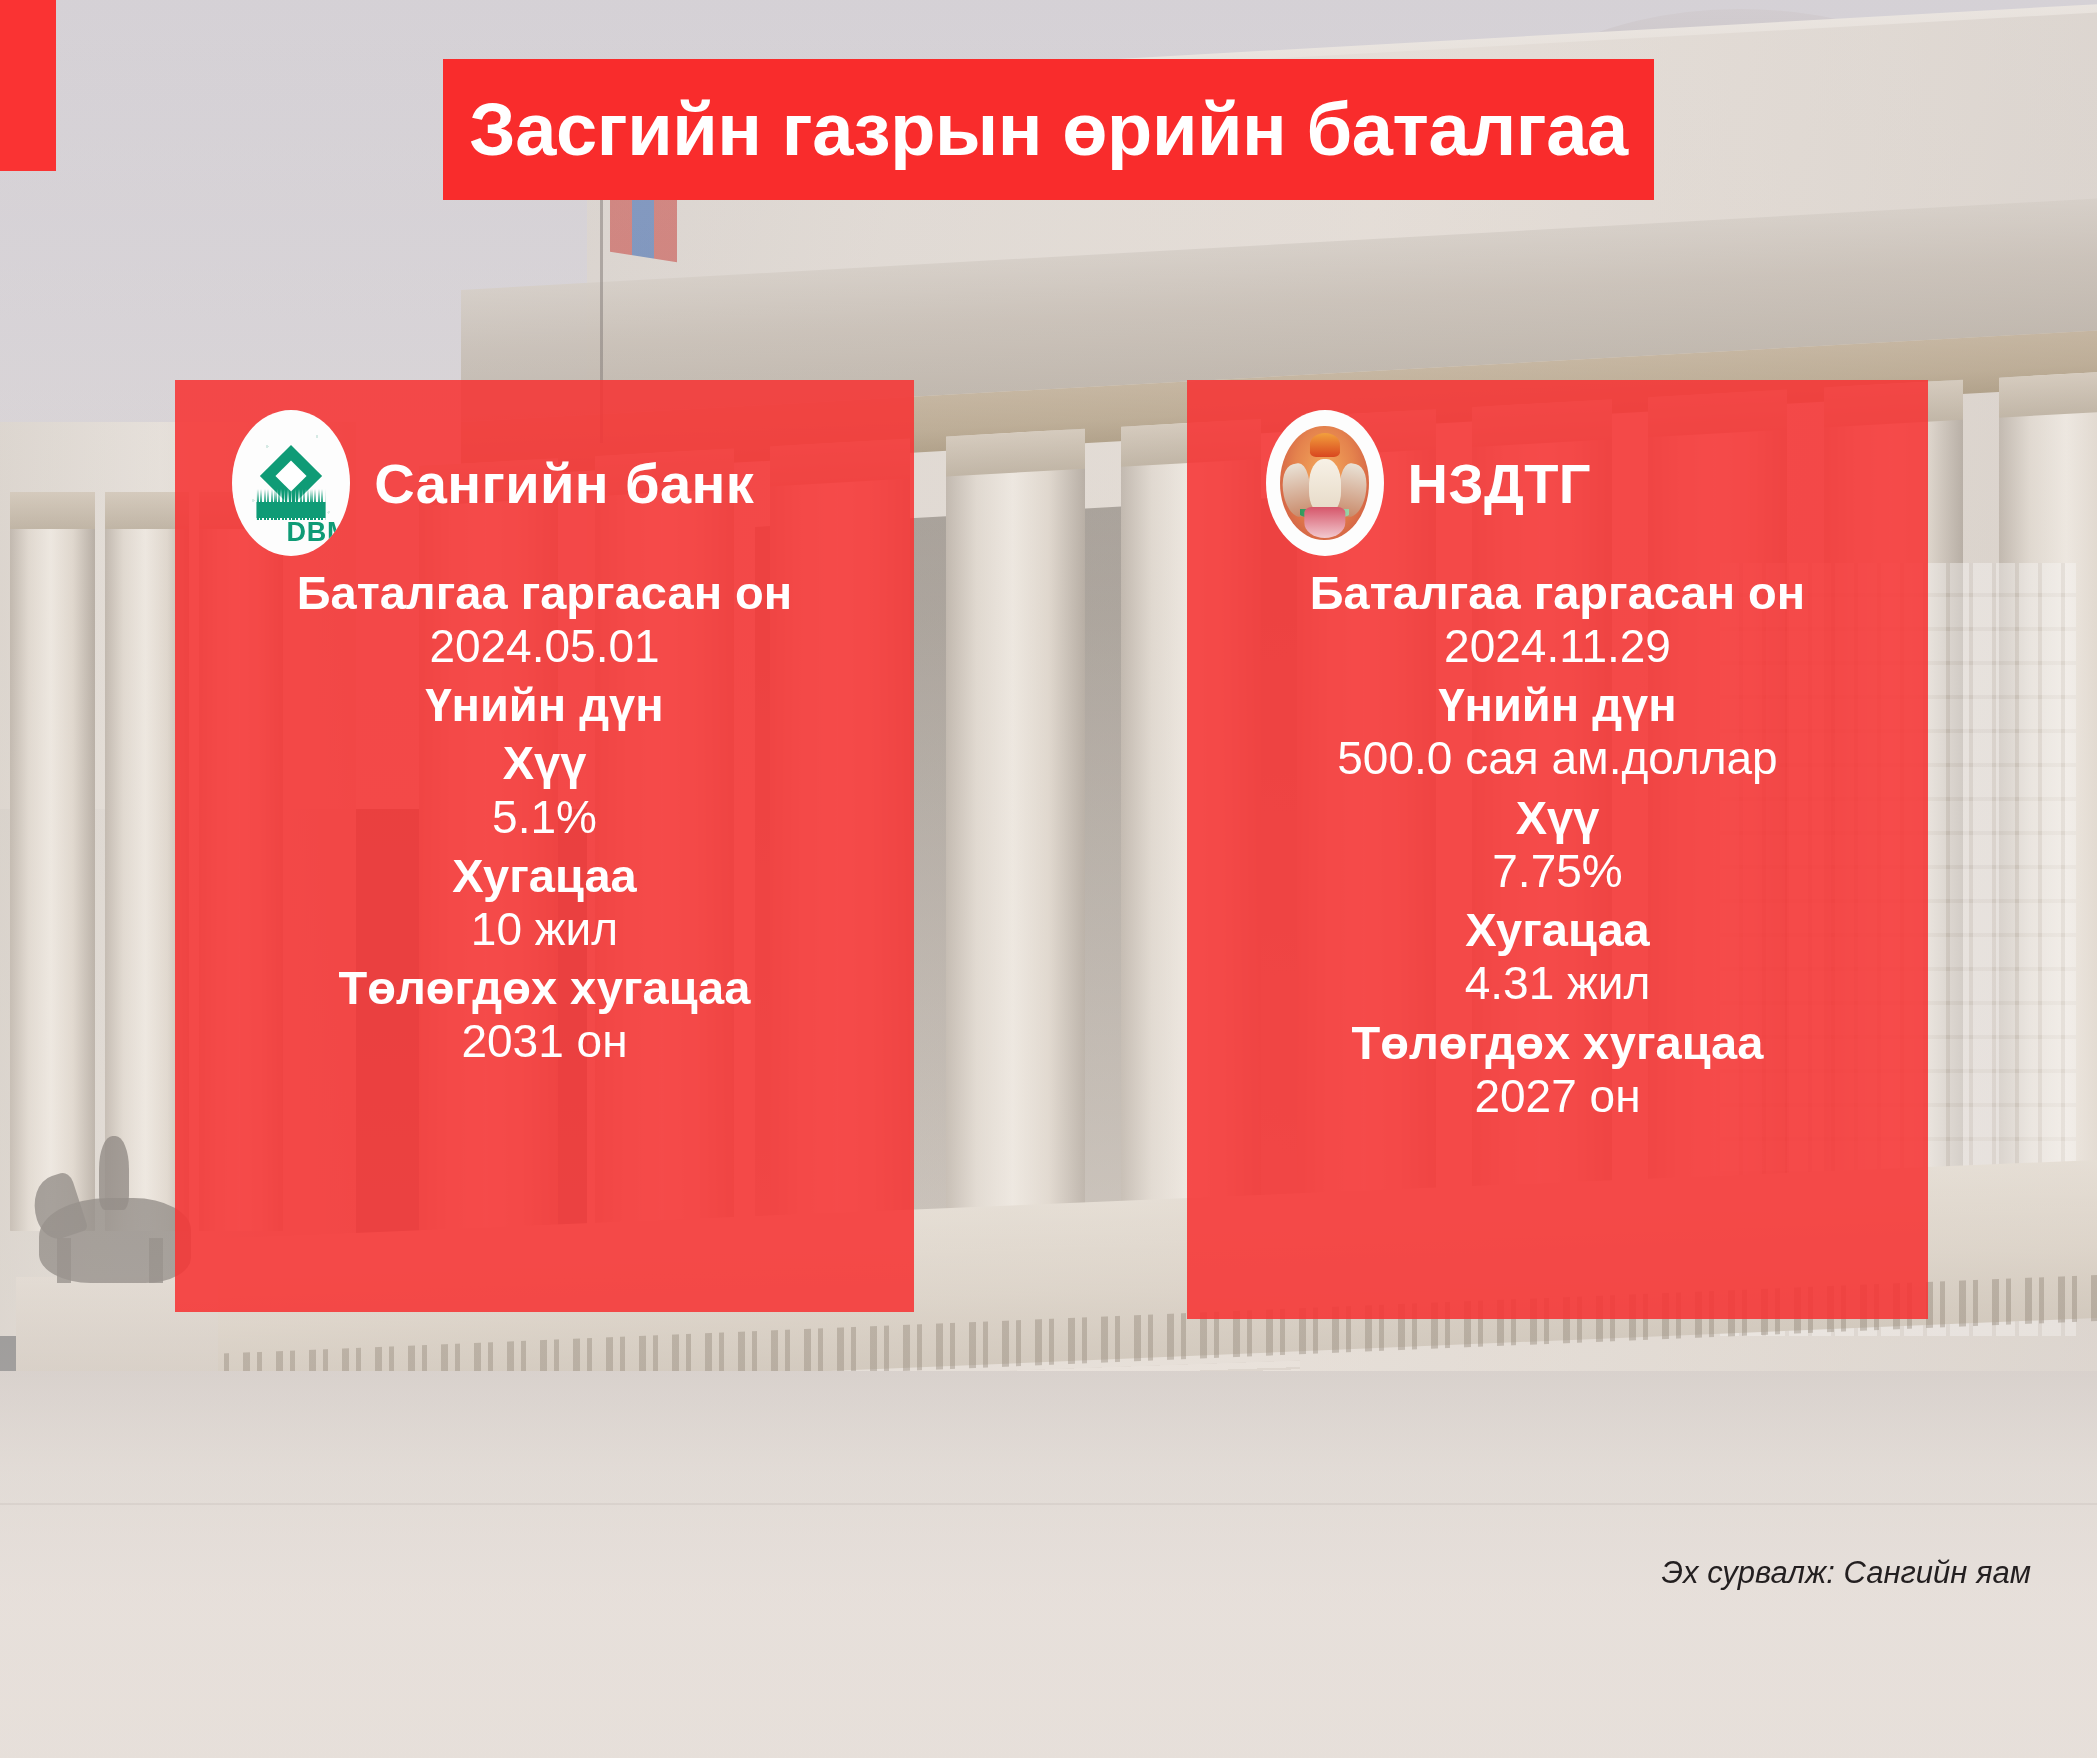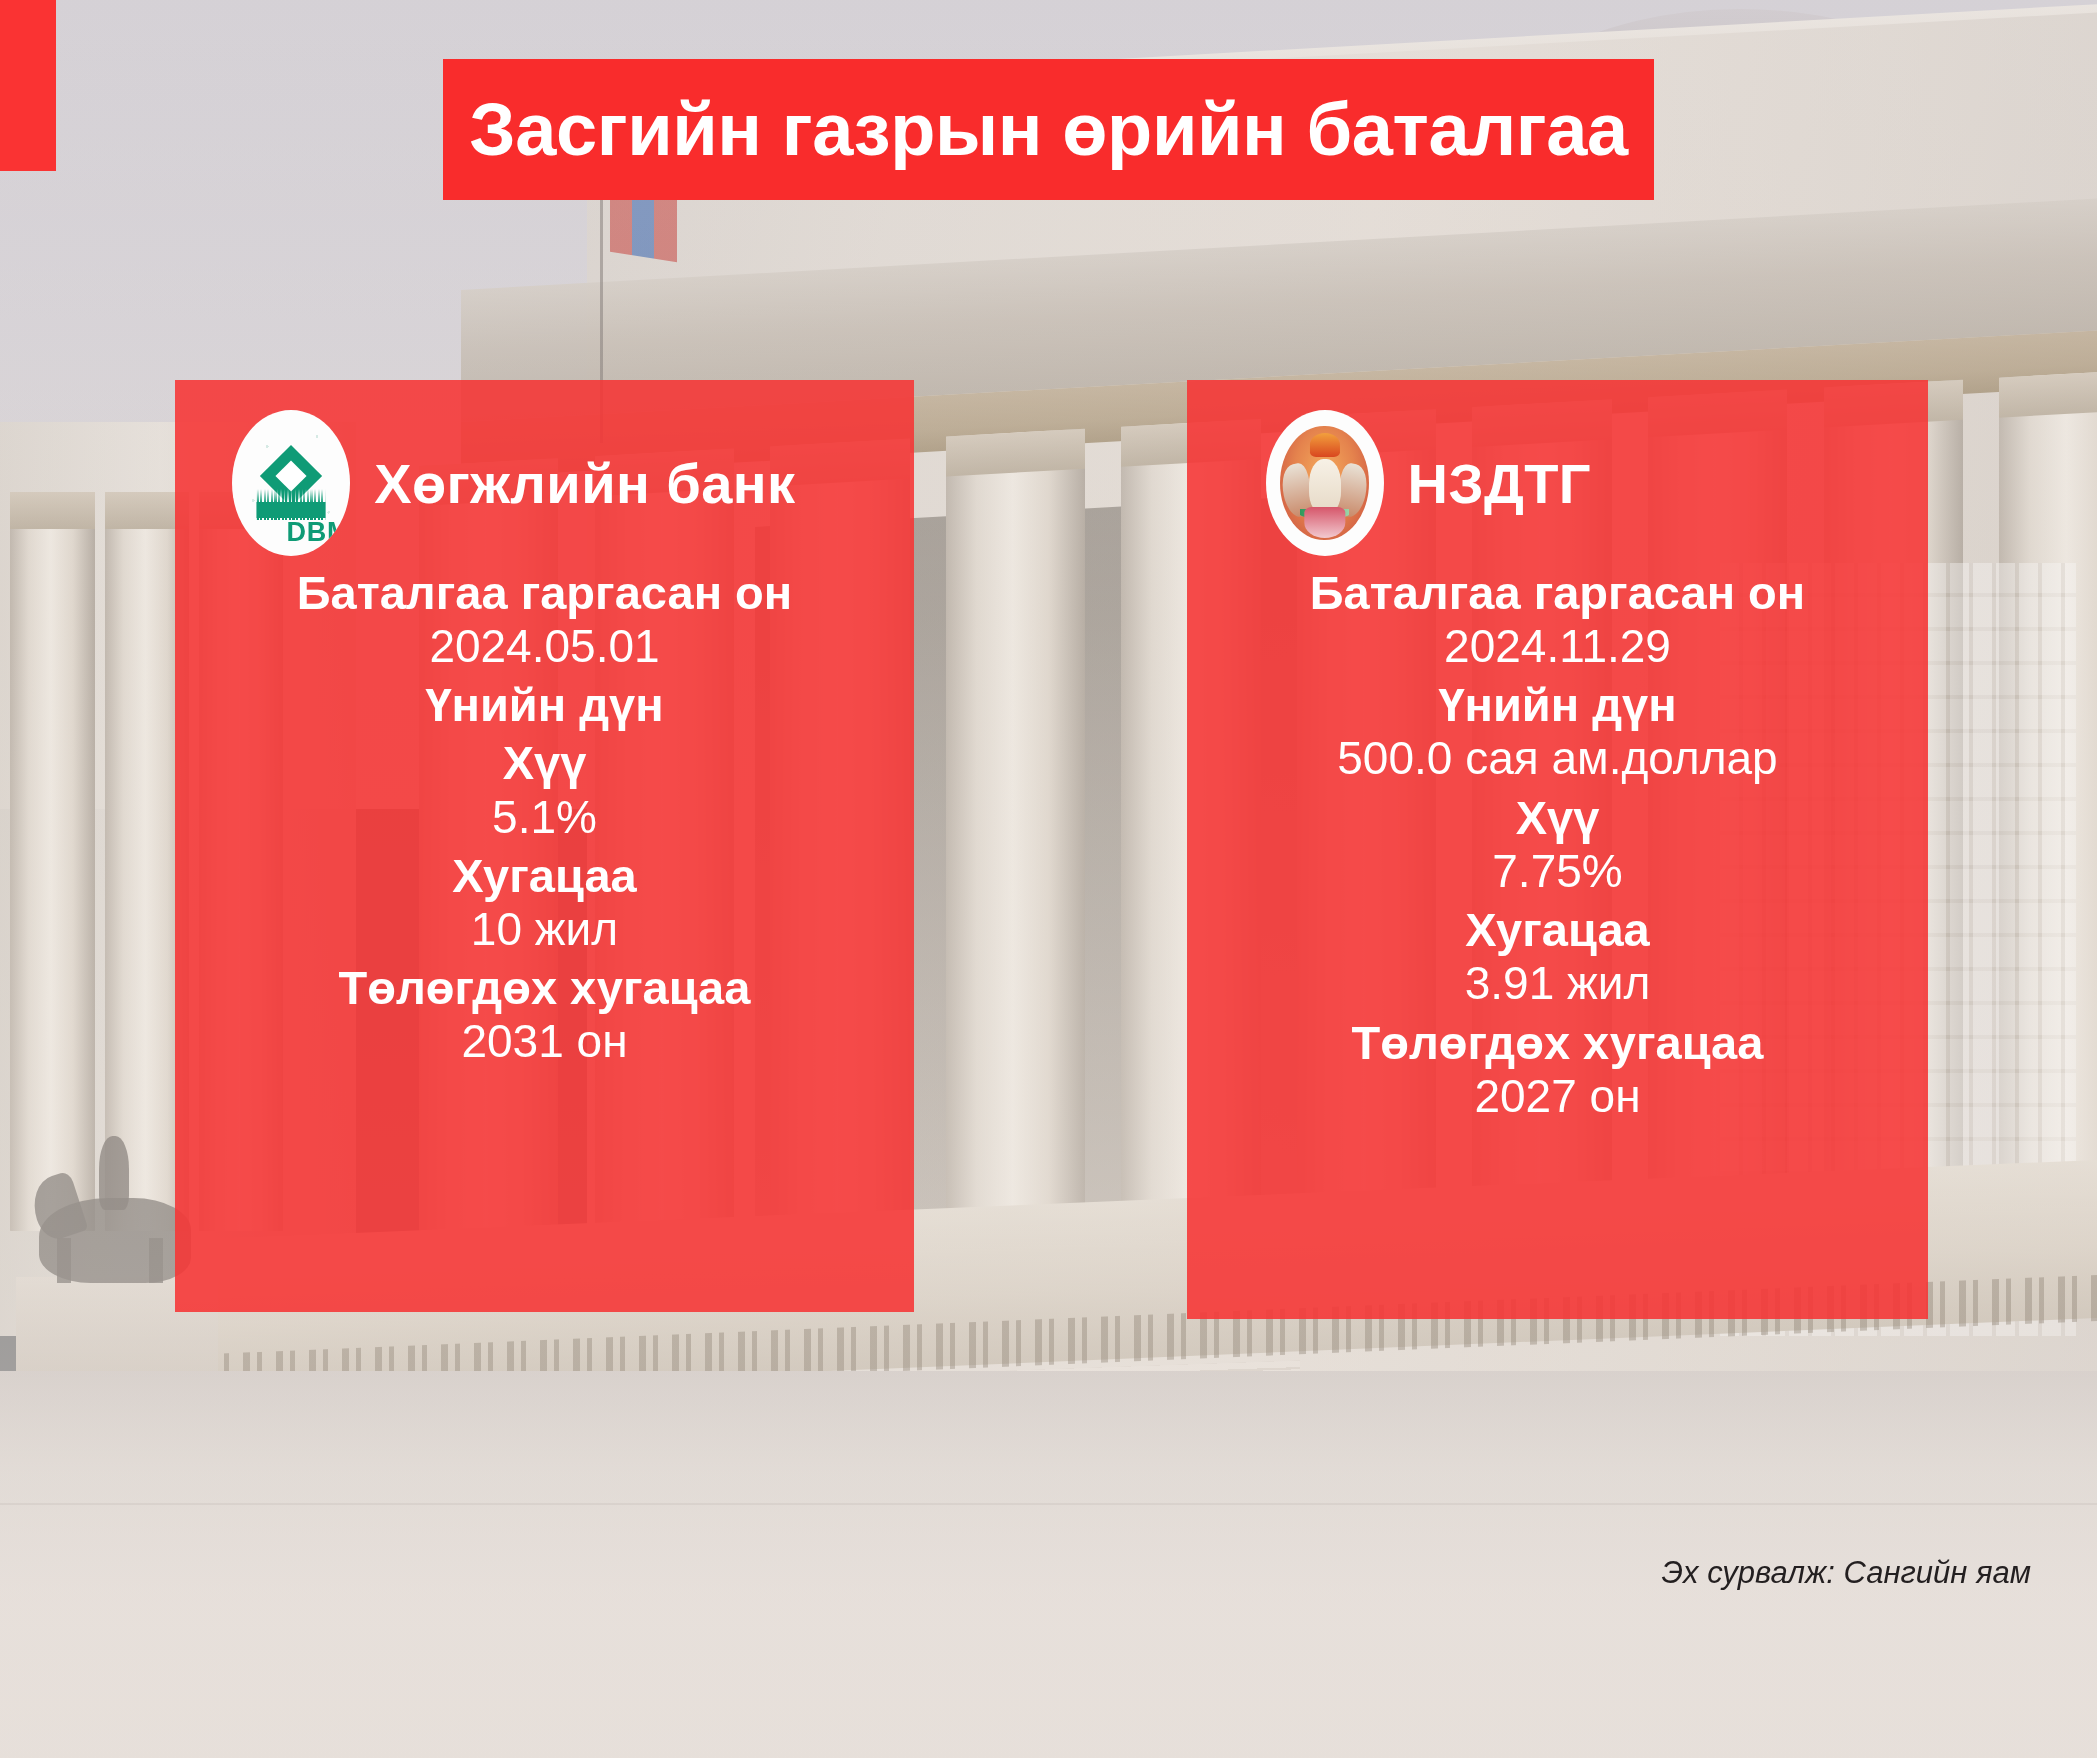--- a/index.html
+++ b/index.html
@@ -548,21 +548,21 @@
     <div class="card-header">
       <div class="logo-oval">
         <div class="dbm-net"></div>
         <div class="dbm-mark">
           <div class="dbm-diamond"></div>
         </div>
         <div class="dbm-fan"></div>
         <div class="dbm-base"></div>
         <div class="dbm-text">DBM</div>
       </div>
-      <div class="org-name">Хөгжлийн банк</div>
+      <div class="org-name">Сангийн банк</div>
     </div>
     <div class="card-body">
       <div class="field-label">Баталгаа гаргасан он</div>
       <div class="field-value">2024.05.01</div>
       <div class="field-label">Үнийн дүн</div>
       <div class="field-label">Хүү</div>
       <div class="field-value">5.1%</div>
       <div class="field-label">Хугацаа</div>
       <div class="field-value">10 жил</div>
       <div class="field-label">Төлөгдөх хугацаа</div>
@@ -586,21 +586,21 @@
       <div class="org-name">НЗДТГ</div>
     </div>
     <div class="card-body">
       <div class="field-label">Баталгаа гаргасан он</div>
       <div class="field-value">2024.11.29</div>
       <div class="field-label">Үнийн дүн</div>
       <div class="field-value">500.0 сая ам.доллар</div>
       <div class="field-label">Хүү</div>
       <div class="field-value">7.75%</div>
       <div class="field-label">Хугацаа</div>
-      <div class="field-value">3.91 жил</div>
+      <div class="field-value">4.31 жил</div>
       <div class="field-label">Төлөгдөх хугацаа</div>
       <div class="field-value">2027 он</div>
     </div>
   </div>
 
   <div class="source-note">Эх сурвалж: Сангийн яам</div>
 
 
 </div>
 

